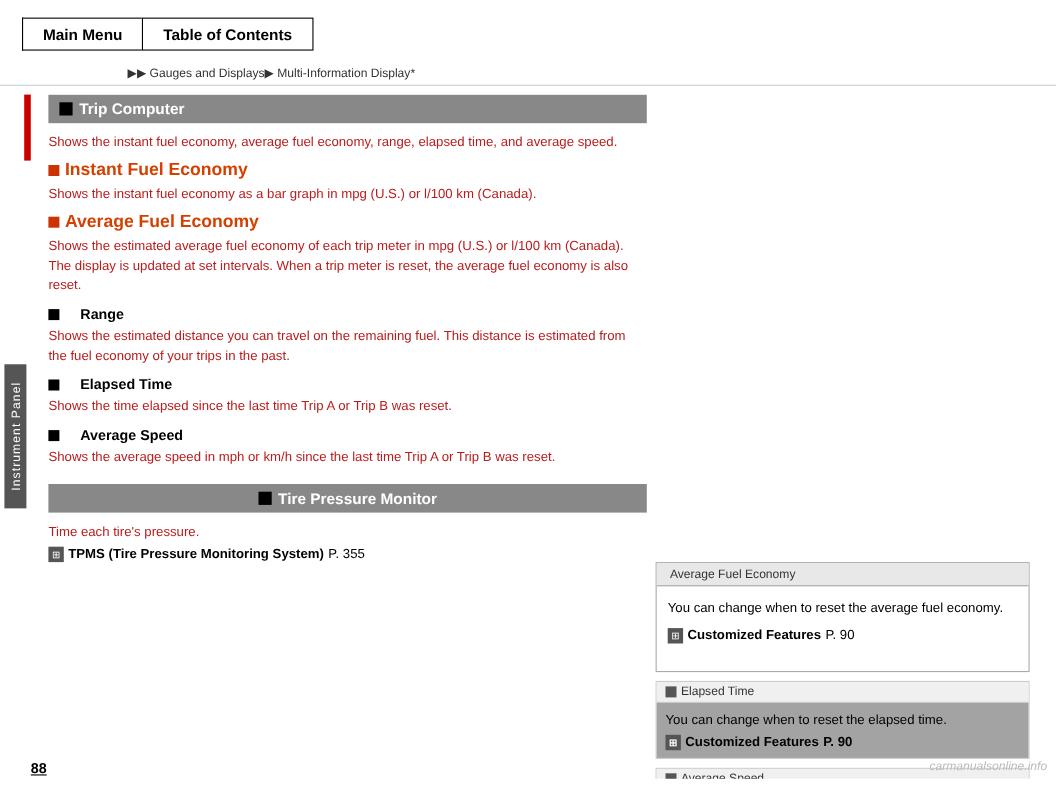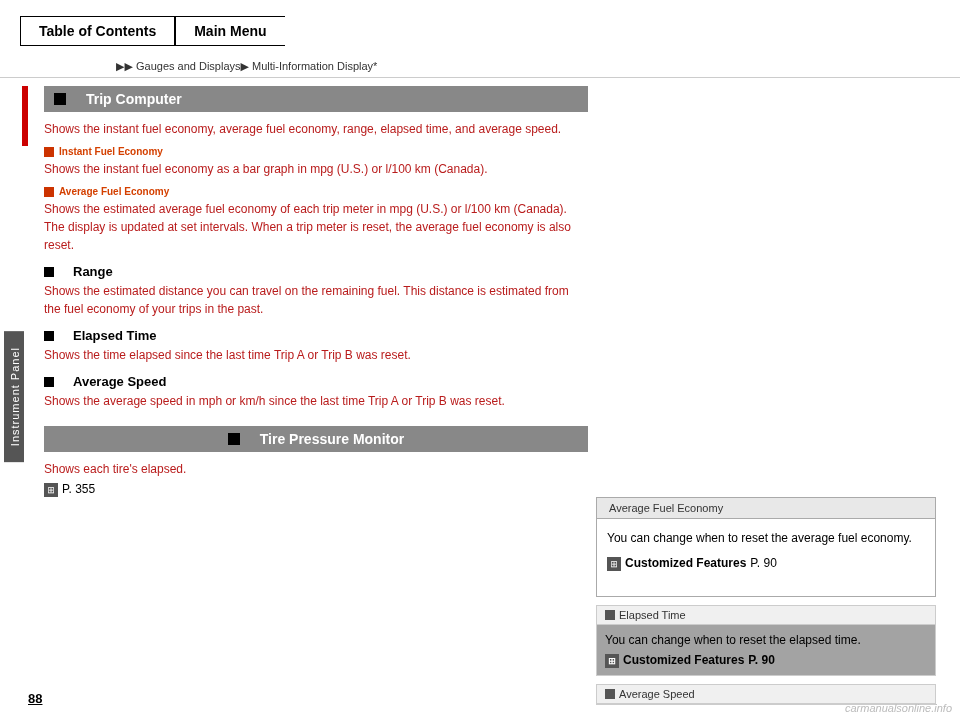--- a/index.html
+++ b/index.html
@@ -104,32 +104,32 @@
     
     .section-header {
       background: #888;
       color: #fff;
       padding: 5px 10px;
       font-size: 14px;
       font-weight: bold;
       margin-bottom: 8px;
       display: flex;
       align-items: center;
-      gap: 20px;
+      gap: 6px;
     }
     .section-header .sq-icon {
       display: inline-block;
       width: 12px;
       height: 12px;
       background: #000;
       flex-shrink: 0;
     }
 
     .subsection-header {
-      font-size: 10px;
+      font-size: 16px;
       font-weight: bold;
       color: #d44000;
       margin: 8px 0 3px 0;
       display: flex;
       align-items: center;
       gap: 5px;
     }
     .subsection-header .sq-small {
       display: inline-block;
       width: 10px;
@@ -243,40 +243,40 @@
       bottom: 16px;
       left: 28px;
       font-size: 13px;
       font-weight: bold;
       text-decoration: underline;
     }
 
     
     .watermark {
       position: absolute;
-      bottom: 8px;
+      bottom: 19px;
       right: 8px;
       font-size: 11px;
       color: #bbb;
       font-style: italic;
     }
 
     
     .clearfix::after {
       content: '';
       display: table;
       clear: both;
     }
   </style>
 </head>
 <body>
 
 <div class="header">
+  <button class="header-btn header-btn-main">Main Menu</button>
   <button class="header-btn header-btn-toc">Table of Contents</button>
-  <button class="header-btn header-btn-main">Main Menu</button>
 </div>
 
 <div class="breadcrumb">
   <span>▶▶ Gauges and Displays▶ Multi-Information Display*</span>
 </div>
 
 <div class="main-layout">
 
   <div class="sidebar">
     <div class="sidebar-red-bar"></div>
@@ -321,23 +321,24 @@
         <div class="plain-header">
           <span class="sq-black"></span>
           <span>Average Speed</span>
         </div>
         <p class="body-text">Shows the average speed in mph or km/h since the last time Trip A or Trip B was reset.</p>
 
         <div class="section-header" style="margin-top:16px;justify-content:center;">
           <span class="sq-icon"></span>
           <span>Tire Pressure Monitor</span>
         </div>
-        <p class="body-text">Shows each tire's elapsed.</p>
+        <p class="body-text">Time each tire's pressure.</p>
         <div class="ref-link">
           <span class="ref-icon">⊞</span>
+          <strong>TPMS (Tire Pressure Monitoring System)</strong>
           <span>P. 355</span>
         </div>
 
       </div>
 
       <div class="right-column">
 
         <div class="right-avg-fuel">
           <div class="right-avg-fuel-title">
             <span class="rp-icon"></span>

